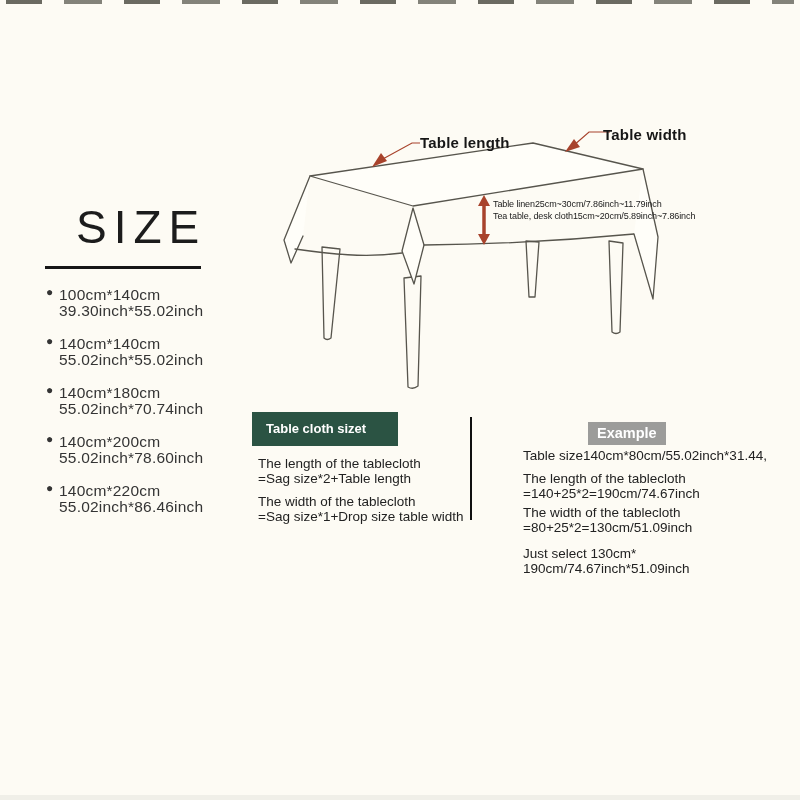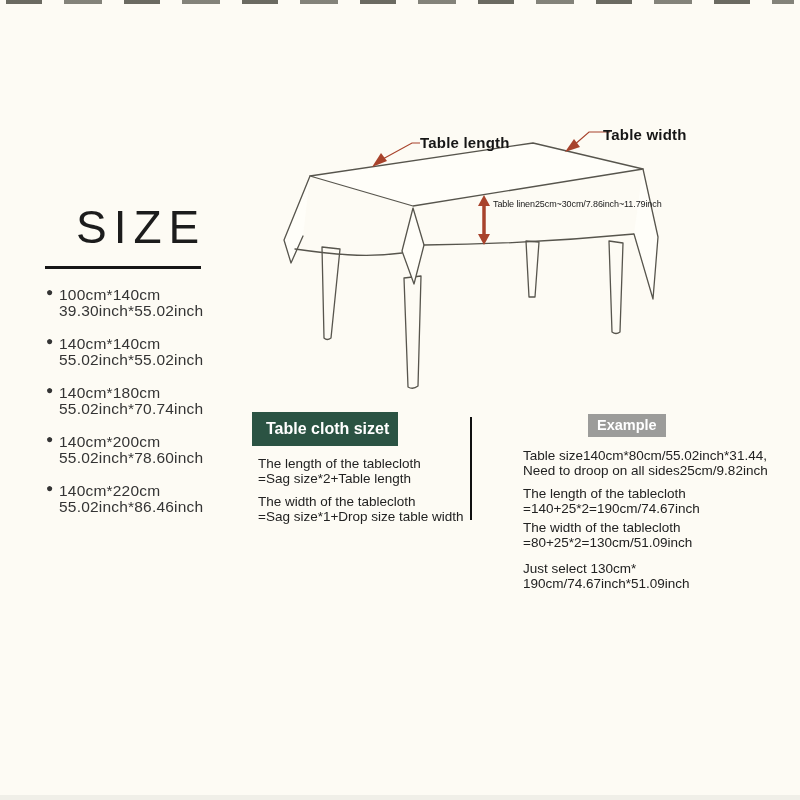--- a/index.html
+++ b/index.html
@@ -31,21 +31,21 @@
   
   .lbl{font-size:15px;font-weight:600;color:#161616;letter-spacing:.2px;}
   .lbl-length{left:420px;top:134px;}
   .lbl-width{left:603px;top:126px;}
   .sag{left:493px;top:199px;width:240px;}
   .sag .t{font-size:9.5px;font-weight:700;line-height:12px;color:#1a1a1a;}
   .sag .l{font-size:9px;line-height:11.5px;color:#1a1a1a;letter-spacing:-.1px;}
 
   
   .box-title{height:34px;line-height:34px;color:#fff;font-weight:700;white-space:nowrap;}
-  .formula-title{left:252px;top:412px;width:146px;font-size:16px;padding-left:14px;box-sizing:border-box;}
+  .formula-title{left:252px;top:412px;width:146px;font-size:13px;padding-left:14px;box-sizing:border-box;}
   .formula-text{left:258px;top:456px;font-size:13.5px;line-height:15px;color:#222;}
   .formula-text p{margin:0 0 8px 0;}
 
   
   .divider{left:470px;top:417px;width:2px;height:103px;background:#101010;}
 
   
   .example-title{left:588px;top:414px;height:23px;line-height:23px;font-size:14.5px;padding:0 9px;}
   .example-text{left:523px;top:448px;font-size:13.5px;line-height:15px;color:#222;}
   .example-text p{margin:0 8px 8px 0;}
@@ -92,20 +92,21 @@
     <line x1="484" y1="204" x2="484" y2="236" stroke-width="3.5" style="stroke: rgb(168, 67, 44);"></line>
     <polygon points="484,195 478,206 490,206" style="fill: rgb(168, 67, 44);"></polygon>
     <polygon points="484,245 478,234 490,234" style="fill: rgb(168, 67, 44);"></polygon>
   </g>
 </svg>
 
 <div class="abs lbl lbl-length">Table length</div>
 <div class="abs lbl lbl-width">Table width</div>
 <div class="abs sag">
   <div class="l">Table linen25cm~30cm/7.86inch~11.79inch</div>
+  <div class="l">Tea table, desk cloth15cm~20cm/5.89inch~7.86inch</div>
 </div>
 
 <div class="abs size-title">SIZE</div>
 <div class="abs size-rule"></div>
 <div class="abs size-list">
   <div class="size-item">
     <span class="bullet">●</span>
     <div>100cm*140cm</div>
     <div>39.30inch*55.02inch</div>
   </div>
@@ -138,25 +139,24 @@
     <span>=Sag size*2+Table length</span>
   </p>
   <p>
     <span>The width of the tablecloth</span><br>
     <span>=Sag size*1+Drop size table width</span>
   </p>
 </div>
 
 <div class="abs divider"></div>
 
-<div class="abs box-title example-title" style="background-color: rgb(156, 156, 154);">Example</div>
+<div class="abs box-title example-title" style="background-color: rgb(156, 156, 154); margin-top: 8px;">Example</div>
 <div class="abs example-text">
   <p>
     <span>Table size140cm*80cm/55.02inch*31.44,</span><br>
-    <span>Need to droop on all sides25cm/9.82inch</span>
   </p>
   <p class="p2">
     <span>The length of the tablecloth</span><br>
     <span>=140+25*2=190cm/74.67inch</span>
   </p>
   <p class="p3">
     <span>The width of the tablecloth</span><br>
     <span>=80+25*2=130cm/51.09inch</span>
   </p>
   <p>Just select 130cm* 190cm/74.67inch*51.09inch</p>

